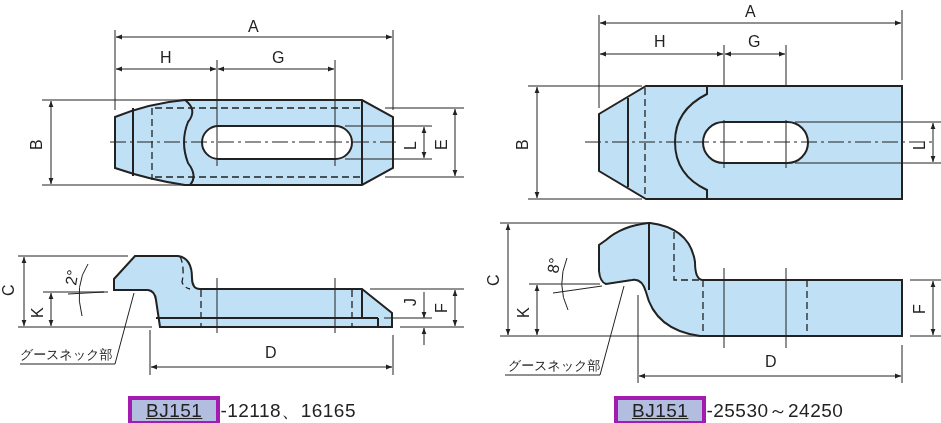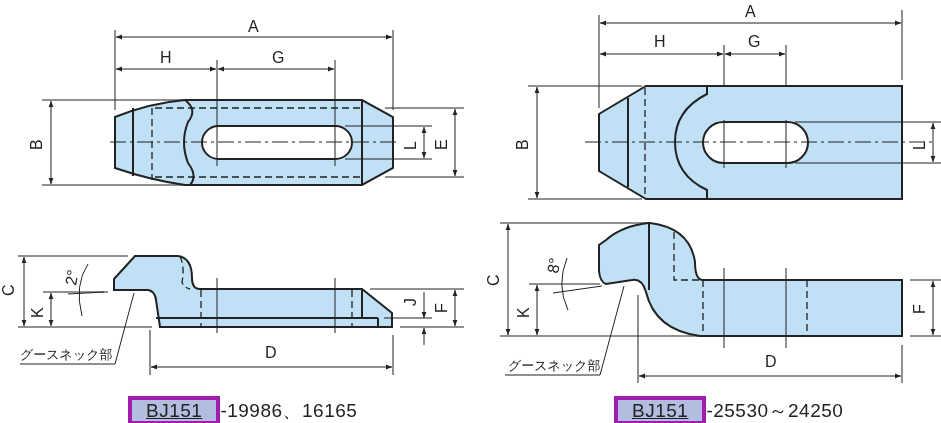--- a/index.html
+++ b/index.html
@@ -172,17 +172,17 @@
     <text class="lbl" x="765" y="367">D</text>
 
     <line class="dim" x1="910" y1="280" x2="941" y2="280"></line>
     <line class="dim" x1="910" y1="336" x2="941" y2="336"></line>
     <line class="dim" x1="933" y1="281" x2="933" y2="335" marker-start="url(#arr)" marker-end="url(#arr)"></line>
     <text class="lbl" x="0" y="0" transform="translate(925,314) rotate(-90)">F</text>
   </g>
 </svg>
 
 <div class="caption" style="left:128px;">
-  <span class="code">BJ151</span><span>-19986、16165</span>
+  <span class="code">BJ151</span><span>-12118、16165</span>
 </div>
 <div class="caption" style="left:614px;">
   <span class="code">BJ151</span><span>-25530～24250</span>
 </div>
 
 </body></html>

